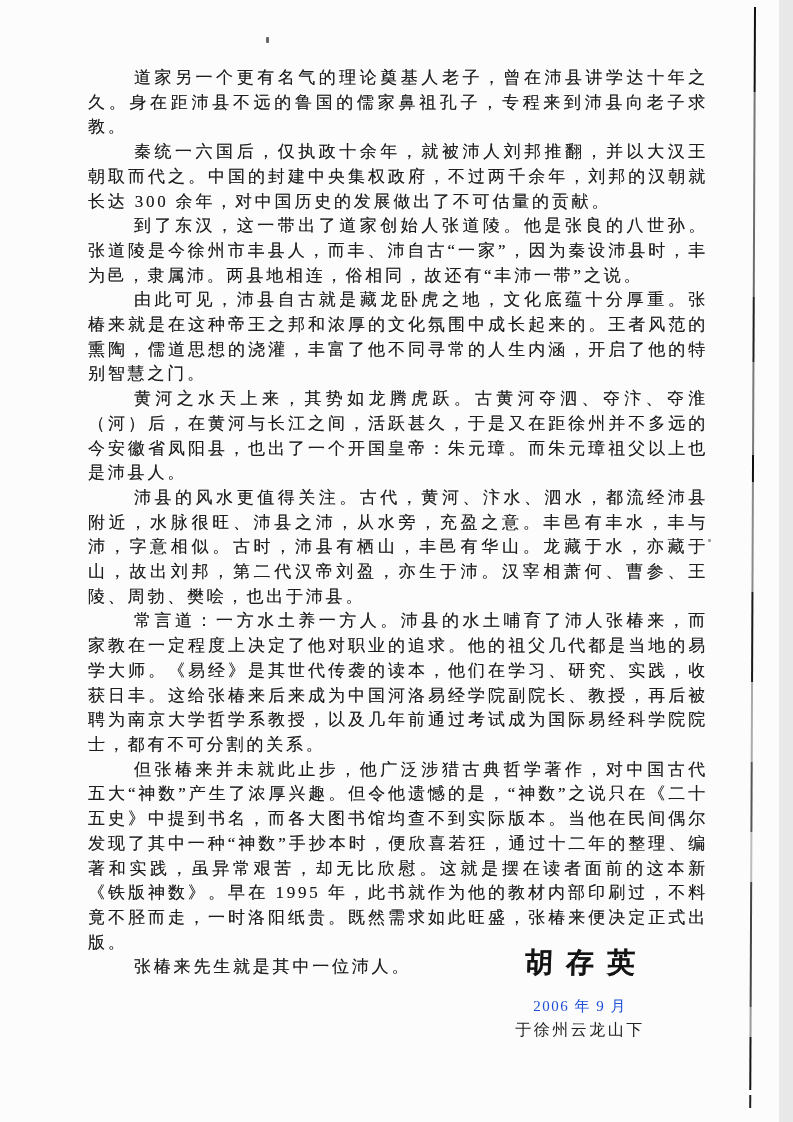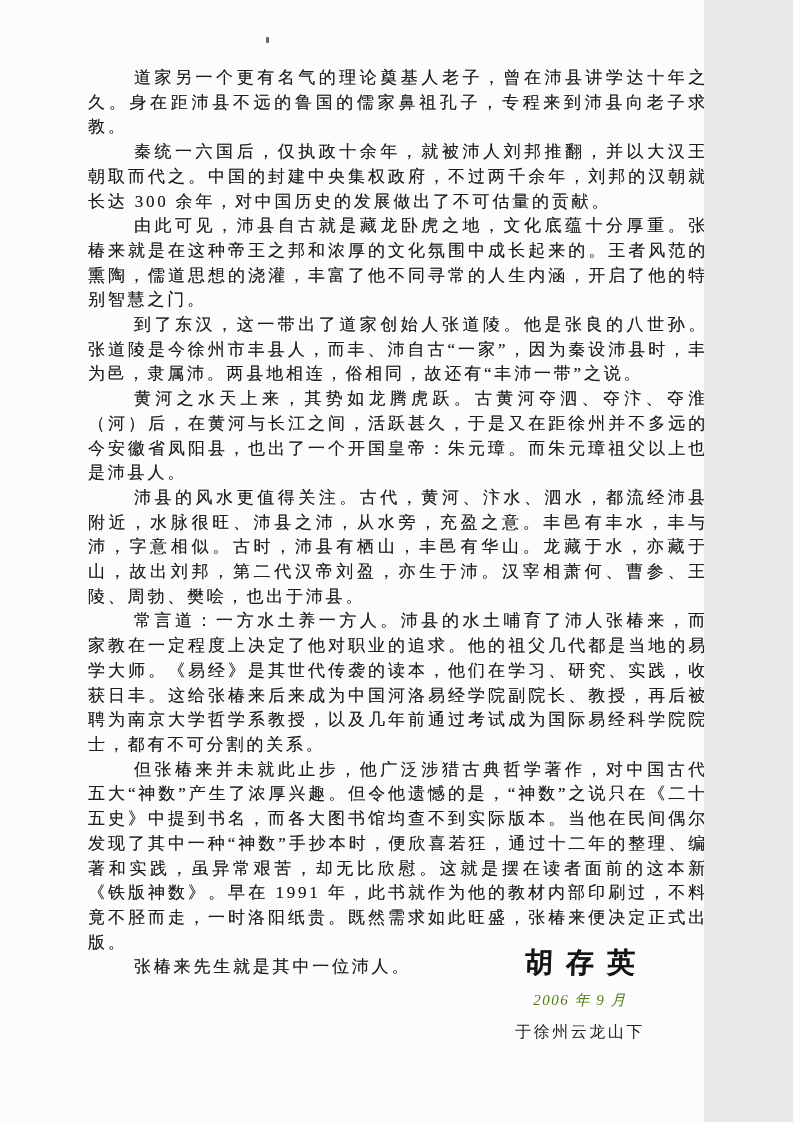--- a/index.html
+++ b/index.html
@@ -2,21 +2,21 @@
 <html lang="zh"><head>
 <meta charset="utf-8">
 <style>
   html, body {
     margin: 0;
     padding: 0;
     background: #e8e8e8;
   }
   .page {
     position: relative;
-    width: 704px;
+    width: 779px;
     height: 1122px;
     background: #fcfcfc;
     overflow: hidden;
     font-family: "Liberation Serif", "DejaVu Serif", serif;
     color: #1e1e1e;
   }
   
   .text-block {
     position: absolute;
     left: 88px;
@@ -48,28 +48,27 @@
     font-size: 28px;
     font-weight: 600;
     letter-spacing: 13px;
     padding-left: 13px; 
     color: #141414;
     transform: skewX(-2deg);
     text-shadow: 0 0 0.5px rgba(10,10,10,0.6);
     white-space: nowrap;
   }
   .signature-date {
-    margin-top: 9px;
+    margin-top: 15px;
     font-size: 15px;
     letter-spacing: 1.5px;
-    color: #4d7c0f;
-    font-style: italic;
+    color: #1d4ed8;
   }
   .signature-place {
-    margin-top: 12px;
+    margin-top: 4px;
     font-size: 16px;
     letter-spacing: 2.5px;
     color: #222;
   }
   
   .scan-line {
     position: absolute;
     left: 754px;
     top: 7px;
     width: 2px;
@@ -114,26 +113,26 @@
   }
 </style>
 </head>
 <body>
 
 <div class="page">
 
   <div class="text-block">
     <p>道家另一个更有名气的理论奠基人老子，曾在沛县讲学达十年之久。身在距沛县不远的鲁国的儒家鼻祖孔子，专程来到沛县向老子求教。</p>
     <p>秦统一六国后，仅执政十余年，就被沛人刘邦推翻，并以大汉王朝取而代之。中国的封建中央集权政府，不过两千余年，刘邦的汉朝就长达 300 余年，对中国历史的发展做出了不可估量的贡献。</p>
+    <p>到了东汉，这一带出了道家创始人张道陵。他是张良的八世孙。张道陵是今徐州市丰县人，而丰、沛自古“一家”，因为秦设沛县时，丰为邑，隶属沛。两县地相连，俗相同，故还有“丰沛一带”之说。</p>
     <p>由此可见，沛县自古就是藏龙卧虎之地，文化底蕴十分厚重。张椿来就是在这种帝王之邦和浓厚的文化氛围中成长起来的。王者风范的熏陶，儒道思想的浇灌，丰富了他不同寻常的人生内涵，开启了他的特别智慧之门。</p>
-    <p>到了东汉，这一带出了道家创始人张道陵。他是张良的八世孙。张道陵是今徐州市丰县人，而丰、沛自古“一家”，因为秦设沛县时，丰为邑，隶属沛。两县地相连，俗相同，故还有“丰沛一带”之说。</p>
     <p>黄河之水天上来，其势如龙腾虎跃。古黄河夺泗、夺汴、夺淮（河）后，在黄河与长江之间，活跃甚久，于是又在距徐州并不多远的今安徽省凤阳县，也出了一个开国皇帝：朱元璋。而朱元璋祖父以上也是沛县人。</p>
     <p>沛县的风水更值得关注。古代，黄河、汴水、泗水，都流经沛县附近，水脉很旺、沛县之沛，从水旁，充盈之意。丰邑有丰水，丰与沛，字意相似。古时，沛县有栖山，丰邑有华山。龙藏于水，亦藏于山，故出刘邦，第二代汉帝刘盈，亦生于沛。汉宰相萧何、曹参、王陵、周勃、樊哙，也出于沛县。</p>
     <p>常言道：一方水土养一方人。沛县的水土哺育了沛人张椿来，而家教在一定程度上决定了他对职业的追求。他的祖父几代都是当地的易学大师。《易经》是其世代传袭的读本，他们在学习、研究、实践，收获日丰。这给张椿来后来成为中国河洛易经学院副院长、教授，再后被聘为南京大学哲学系教授，以及几年前通过考试成为国际易经科学院院士，都有不可分割的关系。</p>
-    <p>但张椿来并未就此止步，他广泛涉猎古典哲学著作，对中国古代五大“神数”产生了浓厚兴趣。但令他遗憾的是，“神数”之说只在《二十五史》中提到书名，而各大图书馆均查不到实际版本。当他在民间偶尔发现了其中一种“神数”手抄本时，便欣喜若狂，通过十二年的整理、编著和实践，虽异常艰苦，却无比欣慰。这就是摆在读者面前的这本新《铁版神数》。早在 1991 年，此书就作为他的教材内部印刷过，不料竟不胫而走，一时洛阳纸贵。既然需求如此旺盛，张椿来便决定正式出版。</p>
+    <p>但张椿来并未就此止步，他广泛涉猎古典哲学著作，对中国古代五大“神数”产生了浓厚兴趣。但令他遗憾的是，“神数”之说只在《二十五史》中提到书名，而各大图书馆均查不到实际版本。当他在民间偶尔发现了其中一种“神数”手抄本时，便欣喜若狂，通过十二年的整理、编著和实践，虽异常艰苦，却无比欣慰。这就是摆在读者面前的这本新《铁版神数》。早在 1995 年，此书就作为他的教材内部印刷过，不料竟不胫而走，一时洛阳纸贵。既然需求如此旺盛，张椿来便决定正式出版。</p>
     <p>张椿来先生就是其中一位沛人。</p>
   </div>
 
   <div class="signature-block">
     <div class="signature-name">胡存英</div>
     <div class="signature-date">2006 年 9 月</div>
     <div class="signature-place">于徐州云龙山下</div>
   </div>
 
   <div class="scan-line"></div>

